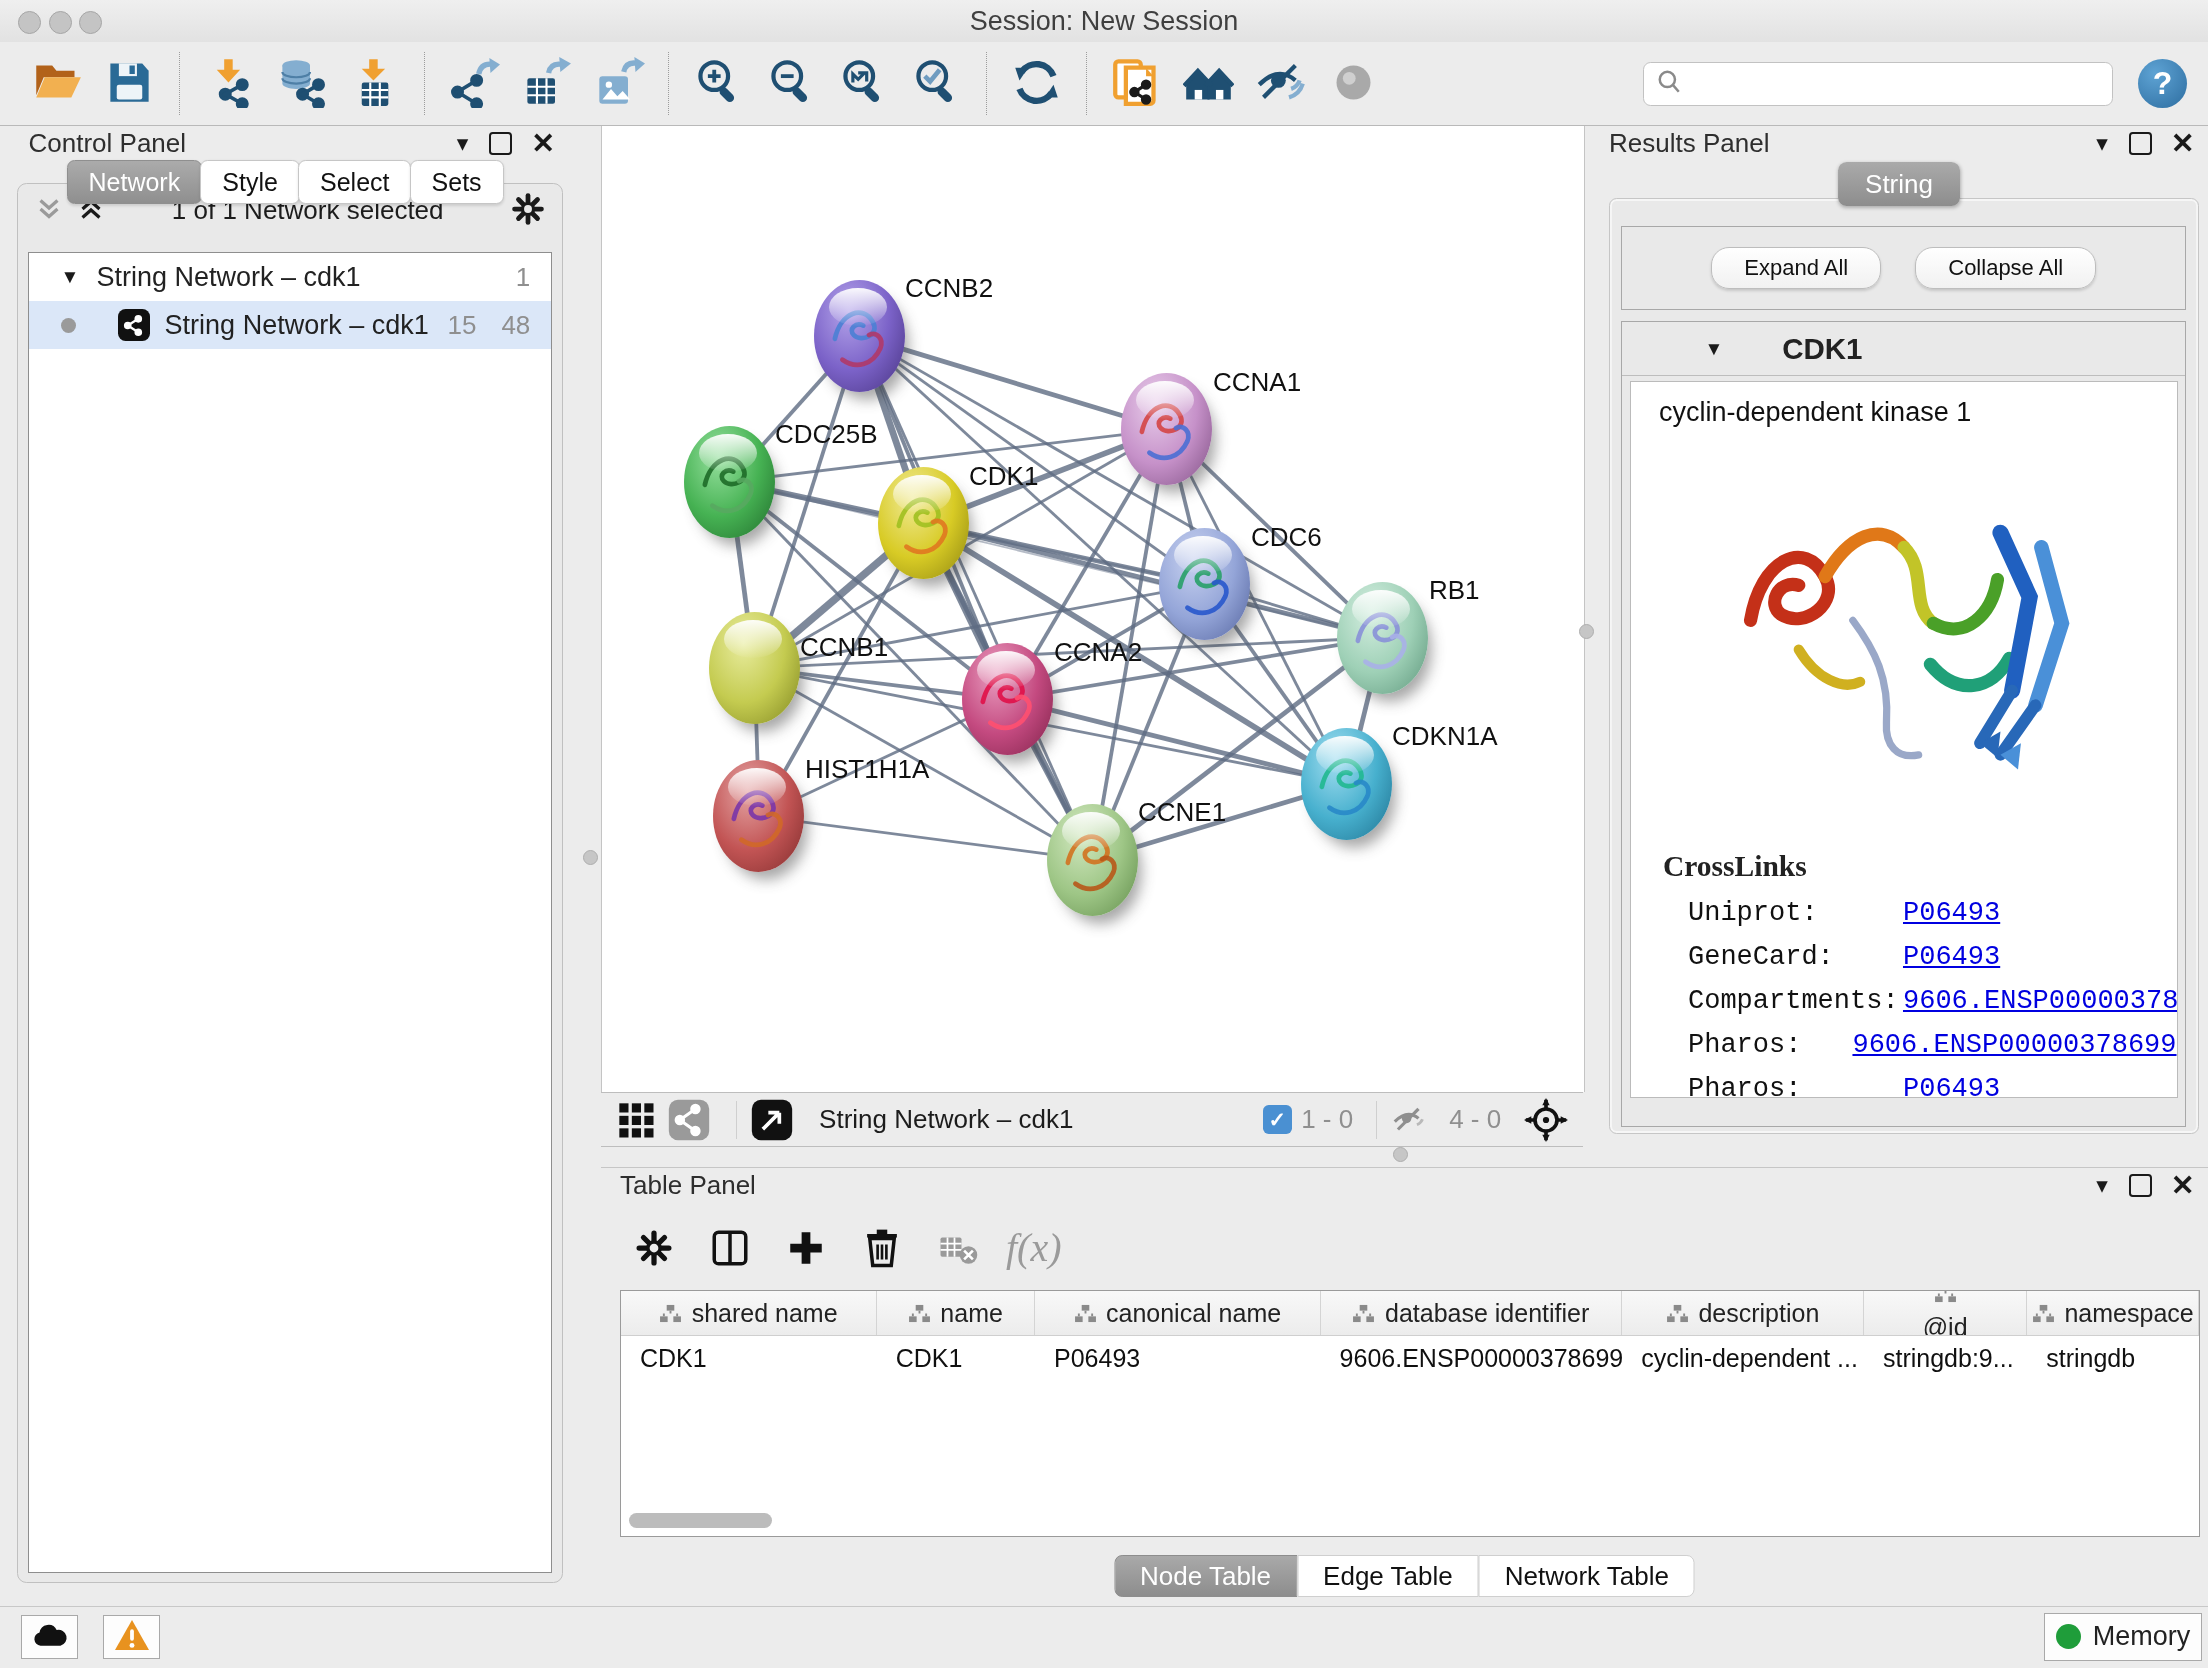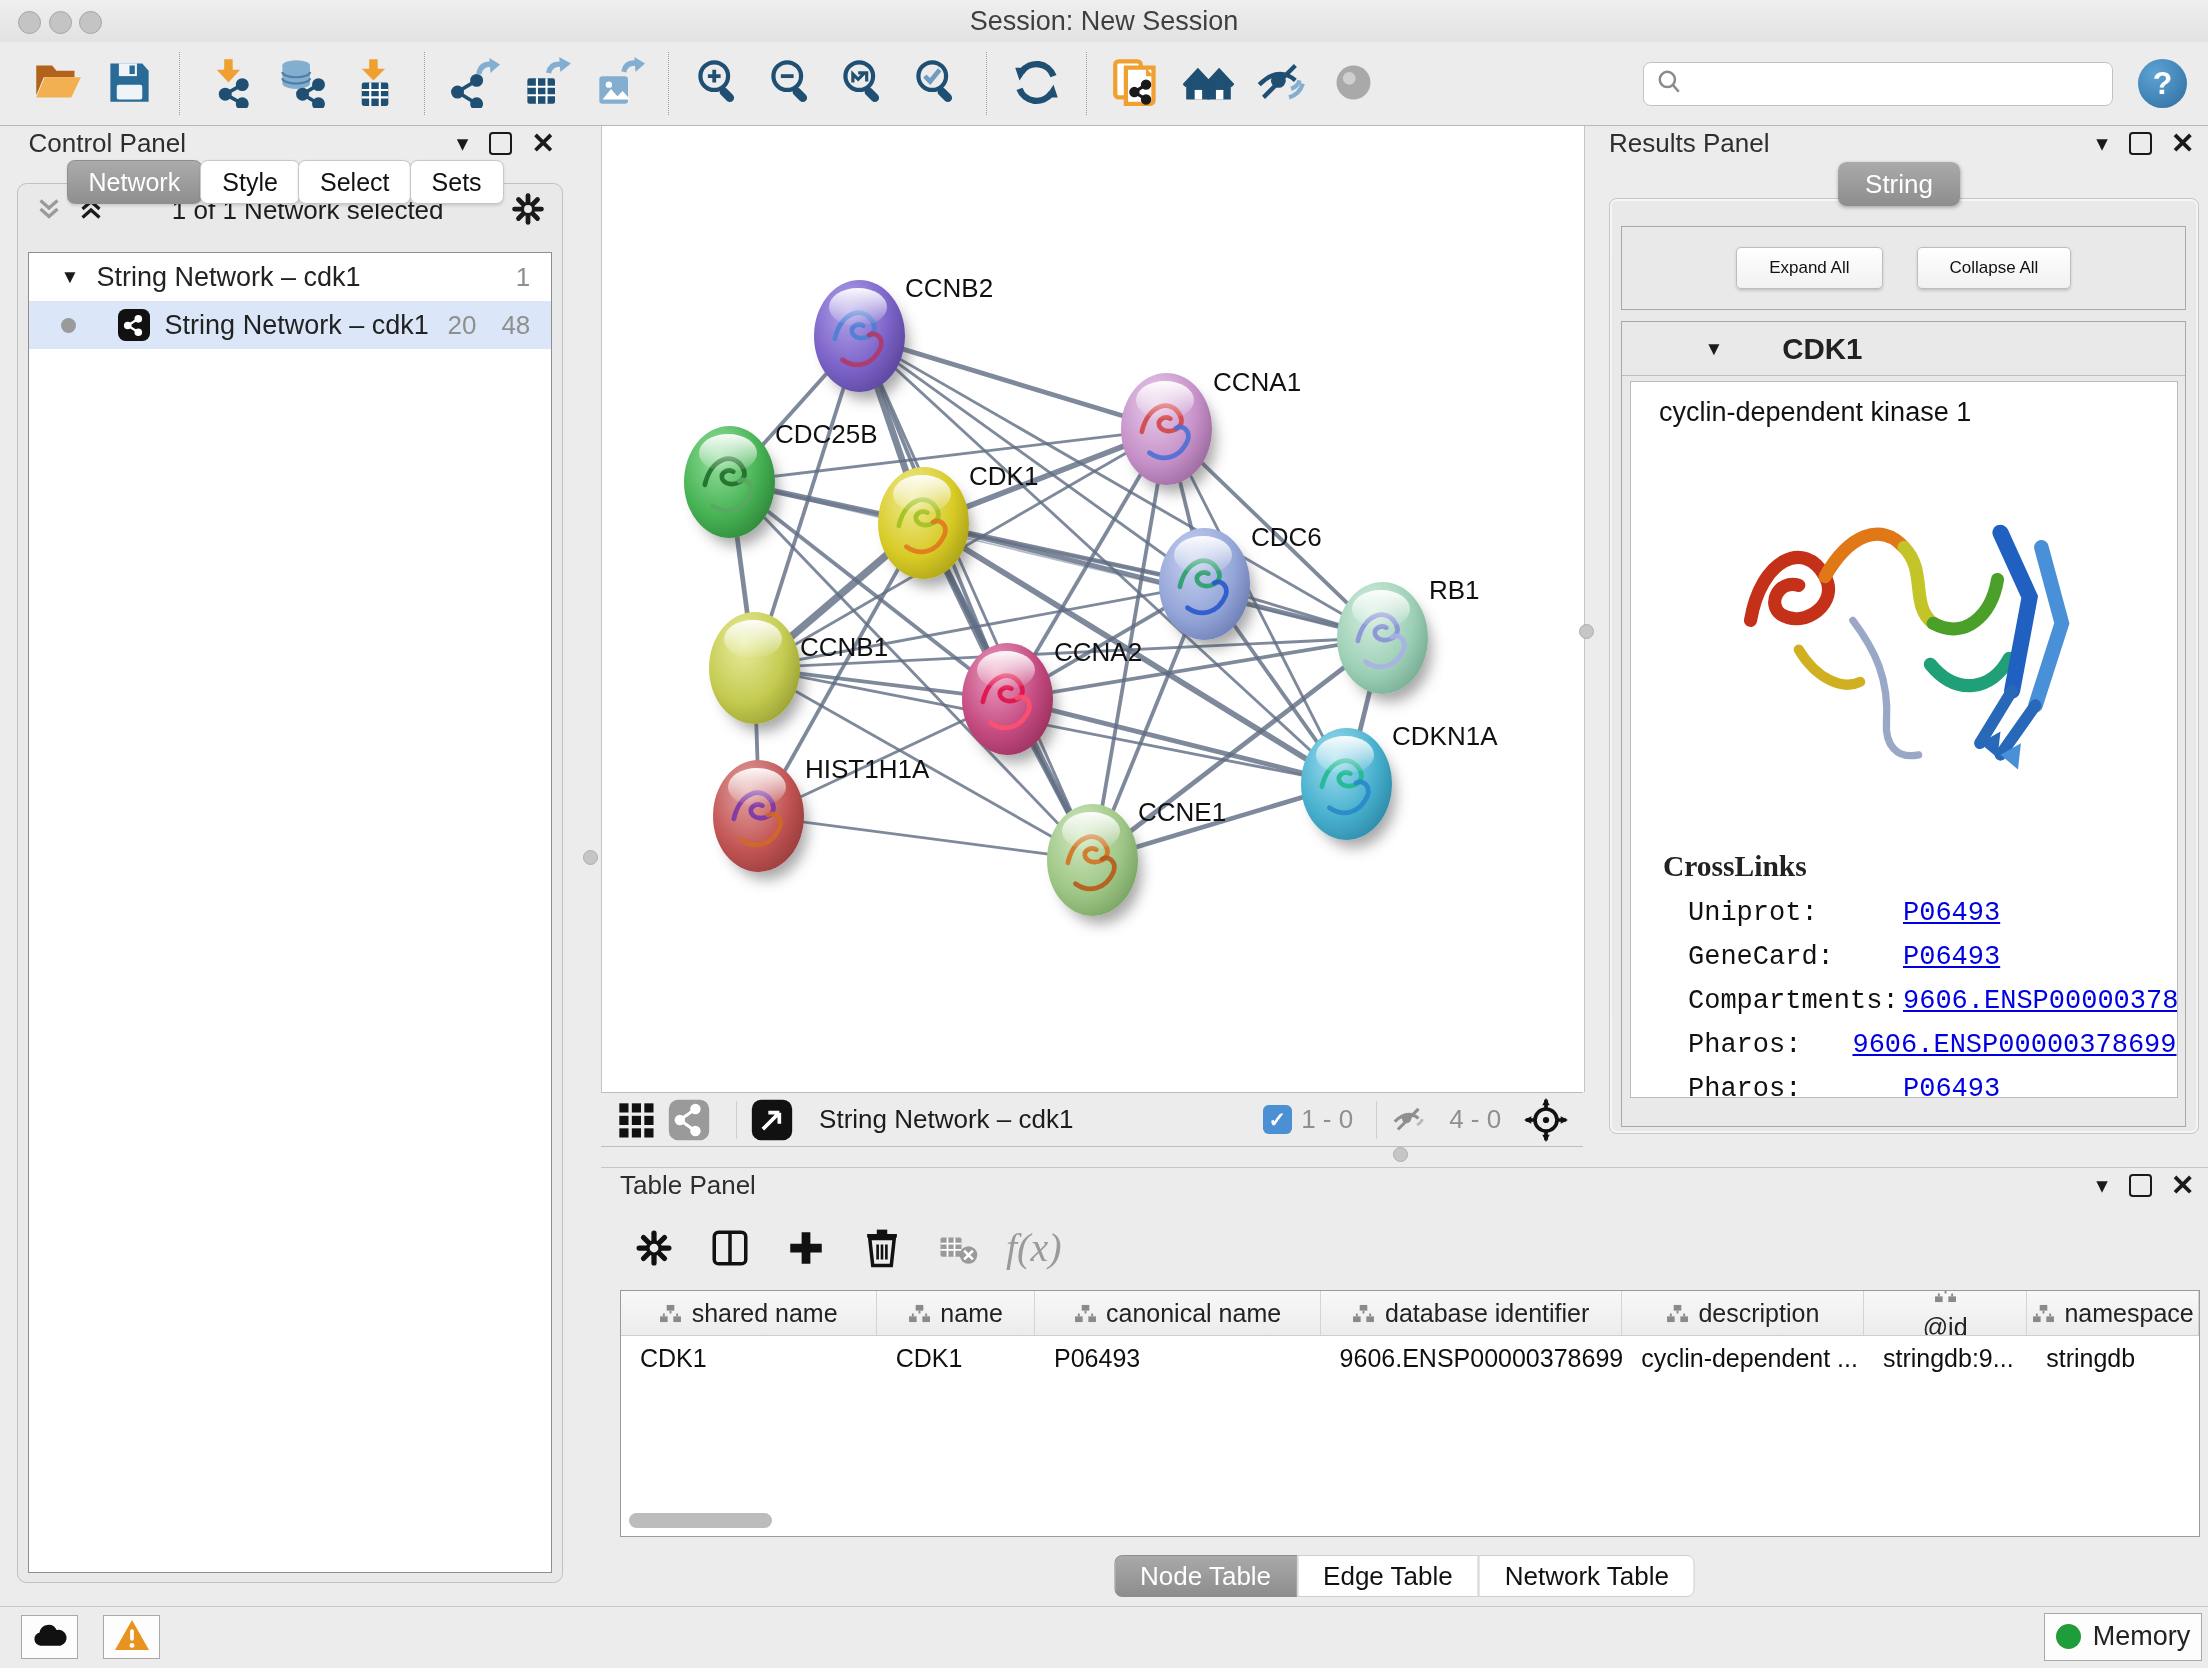--- a/index.html
+++ b/index.html
@@ -77,21 +77,21 @@
   
   .results-panel{position:absolute;left:1590px;top:126px;width:618px;height:1041px;}
   .rtab{position:absolute;left:50%;transform:translateX(-50%);top:36px;z-index:3;height:44px;
     padding:0 27px;background:linear-gradient(#aaaaaa,#8d8d8d);border-radius:8.6px;color:#fff;
     font-size:26px;display:flex;align-items:center;box-shadow:0 1.9px 3.8px rgba(0,0,0,.25);}
   .rcard{position:absolute;left:19px;right:9.5px;top:72px;height:934px;background:#e9e9e9;
     border:1.9px solid #c6c6c6;border-radius:7.6px;box-shadow:inset 0 0 0 1.9px #f6f6f6;}
   .rbox1{position:absolute;left:11.4px;right:11.4px;top:27px;height:82px;border:1.9px solid #a8a8a8;
     display:flex;align-items:center;justify-content:center;}
   .rbtn{height:40px;padding:0 32px;background:linear-gradient(#ffffff,#f1f1f1);
-    border:1px solid #bdbdbd;border-radius:5px;font-size:17px;display:flex;align-items:center;
+    border:1px solid #bdbdbd;border-radius:18px;font-size:22px;display:flex;align-items:center;
     margin:0 17px;box-shadow:0 1.9px 2.9px rgba(0,0,0,.15);color:#111;}
   .rbox2{position:absolute;left:11.4px;right:11.4px;top:122px;bottom:5.7px;border:1.9px solid #a8a8a8;}
   .gene-hdr{height:53px;display:flex;align-items:center;border-bottom:1.9px solid #bdbdbd;}
   .gene-hdr .sym{font-size:29.5px;font-weight:bold;margin-left:59px;}
   .gene-body{position:absolute;left:7.6px;right:7.6px;top:59px;bottom:28.5px;background:#fff;
     border:1px solid #bbb;overflow:hidden;}
   .gene-desc{font-size:27px;margin:15px 0 0 28px;color:#111;}
   .structure{display:block;margin:17px auto 0 auto;}
   .xl-head{font-family:"Liberation Serif",serif;font-weight:bold;font-size:29.5px;margin:25px 0 7.6px 32px;}
   .xl-row{display:flex;font-family:Liberation Mono, monospace;font-size:27px;height:44px;align-items:center;}
@@ -352,21 +352,21 @@
               <svg viewBox="0 0 24 24">
                 <g stroke="#fff" stroke-width="2.4" fill="#fff">
                   <circle cx="17" cy="5" r="2.8"></circle>
                   <circle cx="17" cy="19" r="2.8"></circle>
                   <circle cx="6" cy="12" r="2.8"></circle>
                   <path d="M17 5L6 12L17 19" fill="none"></path>
                 </g>
               </svg>
             </span>
           <span style="flex:1;margin-left:15px">String Network – cdk1</span>
-          <span class="cnt">20</span>
+          <span class="cnt">15</span>
           <span class="cnt" style="margin:0 21px 0 25px">48</span>
         </div>
       </div>
     </div>
   </div>
 
   <div class="canvas">
     <div style="position:absolute;left:0;top:0;width:100%;height:100%"><svg width="982" height="966" viewBox="0 0 1032 1016">
           <line x1="271" y1="221" x2="594" y2="319" stroke="#5e6b82" stroke-width="5" stroke-opacity="0.8"></line>
           <line x1="271" y1="221" x2="134" y2="374" stroke="#5e6b82" stroke-width="4" stroke-opacity="0.8"></line>

